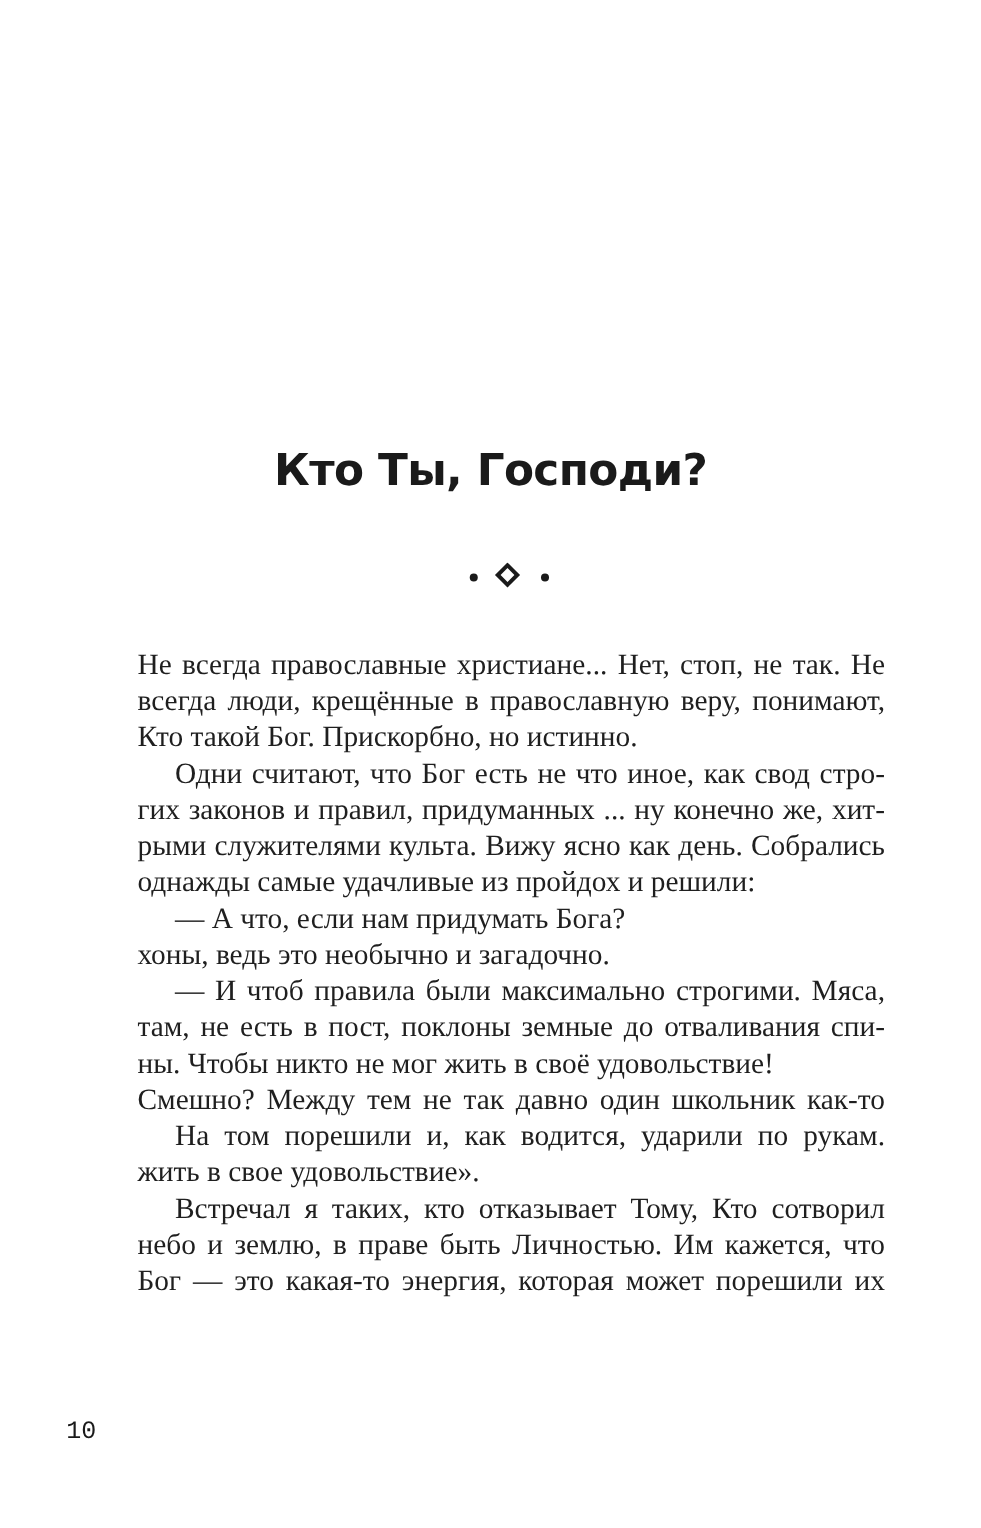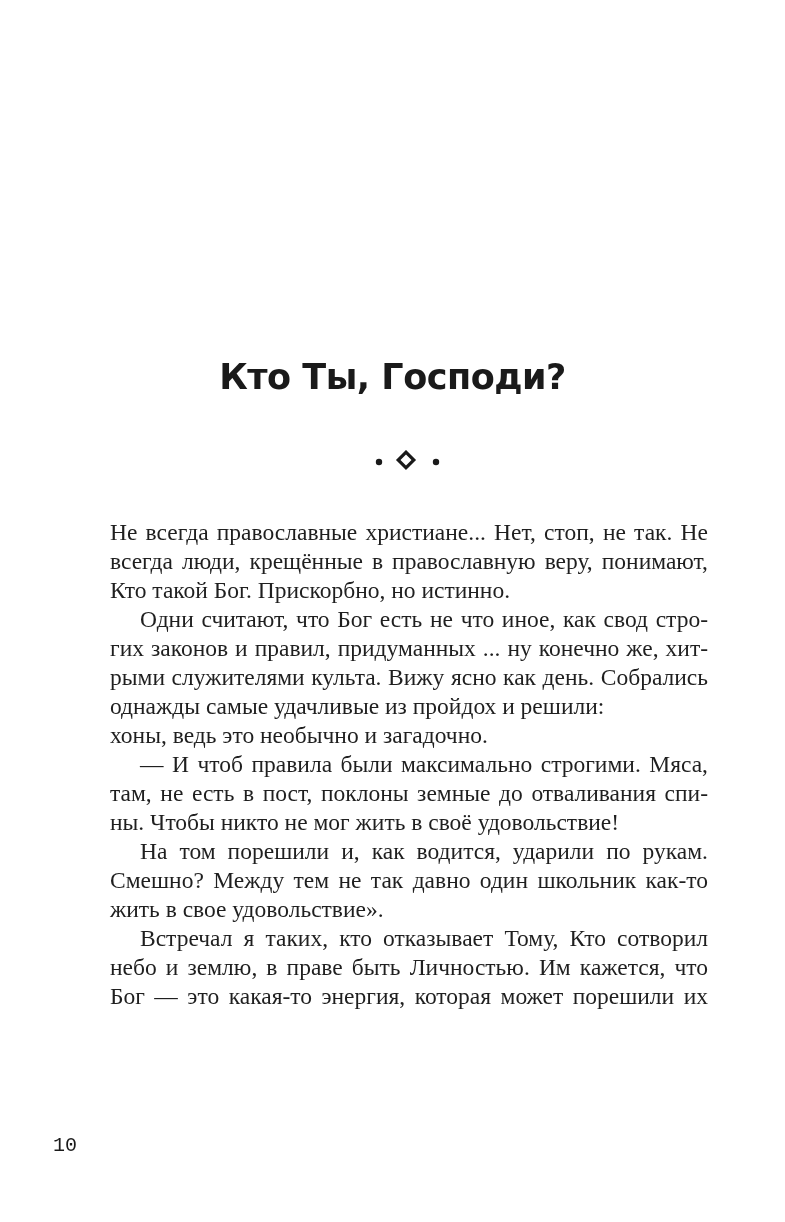--- a/index.html
+++ b/index.html
@@ -34,25 +34,26 @@
 </svg>
 
 <div class="body-text" id="body-text">
     <div class="line" style="white-space: normal;">Не всегда православные христиане... Нет, стоп, не так. Не</div>
     <div class="line" style="white-space: normal;">всегда люди, крещённые в православную веру, понимают,</div>
     <div class="line last" style="white-space: normal;">Кто такой Бог. Прискорбно, но истинно.</div>
     <div class="line indent" style="white-space: normal;">Одни считают, что Бог есть не что иное, как свод стро-</div>
     <div class="line" style="white-space: normal;">гих законов и правил, придуманных ... ну конечно же, хит-</div>
     <div class="line" style="white-space: normal;">рыми служителями культа. Вижу ясно как день. Собрались</div>
     <div class="line last" style="white-space: normal;">однажды самые удачливые из пройдох и решили:</div>
+    <div class="line indent last" style="white-space: normal;">— А что, если нам придумать Бога?</div>
     <div class="line last" style="white-space: normal;">хоны, ведь это необычно и загадочно.</div>
     <div class="line indent" style="white-space: normal;">— И чтоб правила были максимально строгими. Мяса,</div>
     <div class="line" style="white-space: normal;">там, не есть в пост, поклоны земные до отваливания спи-</div>
     <div class="line last" style="white-space: normal;">ны. Чтобы никто не мог жить в своё удовольствие!</div>
+    <div class="line" style="white-space: normal;">Смешно? Между тем не так давно один школьник как-то</div>
     <div class="line indent" style="white-space: normal;">На том порешили и, как водится, ударили по рукам.</div>
-    <div class="line" style="white-space: normal;">Смешно? Между тем не так давно один школьник как-то</div>
     <div class="line last" style="white-space: normal;">жить в свое удовольствие».</div>
     <div class="line indent" style="white-space: normal;">Встречал я таких, кто отказывает Тому, Кто сотворил</div>
     <div class="line" style="white-space: normal;">небо и землю, в праве быть Личностью. Им кажется, что</div>
     <div class="line" style="white-space: normal;">Бог — это какая-то энергия, которая может порешили их</div>
   </div>
 
 <div class="page-number">10</div>
 
 </body></html>

